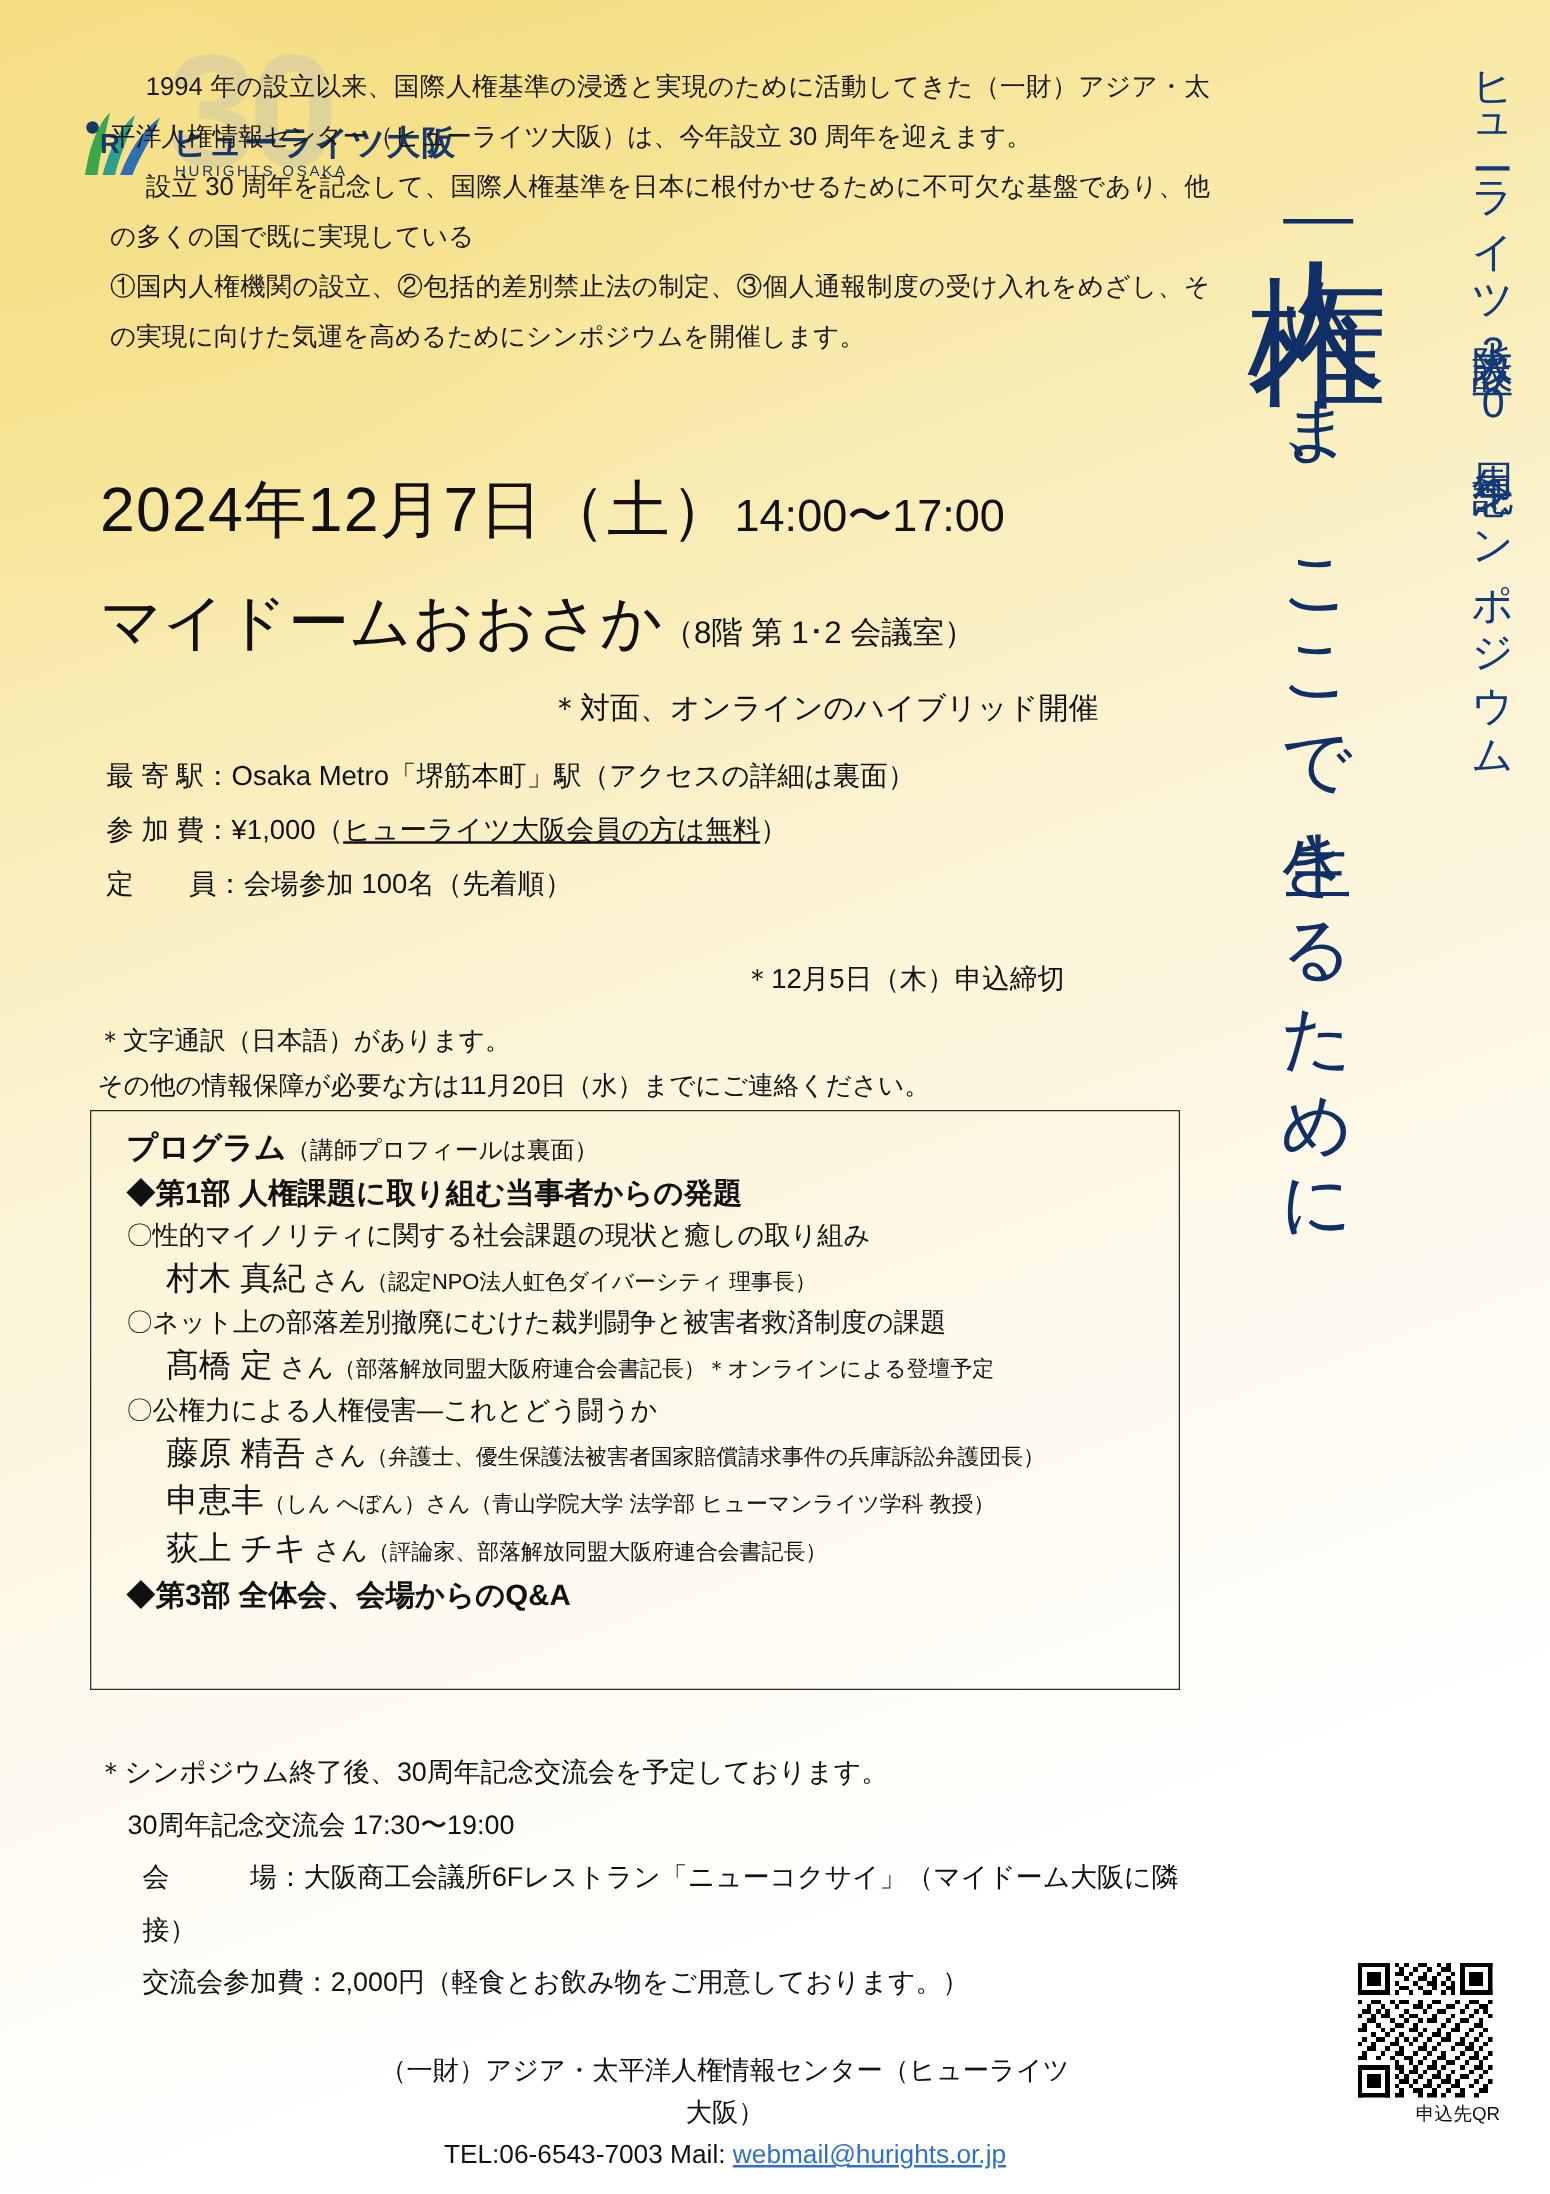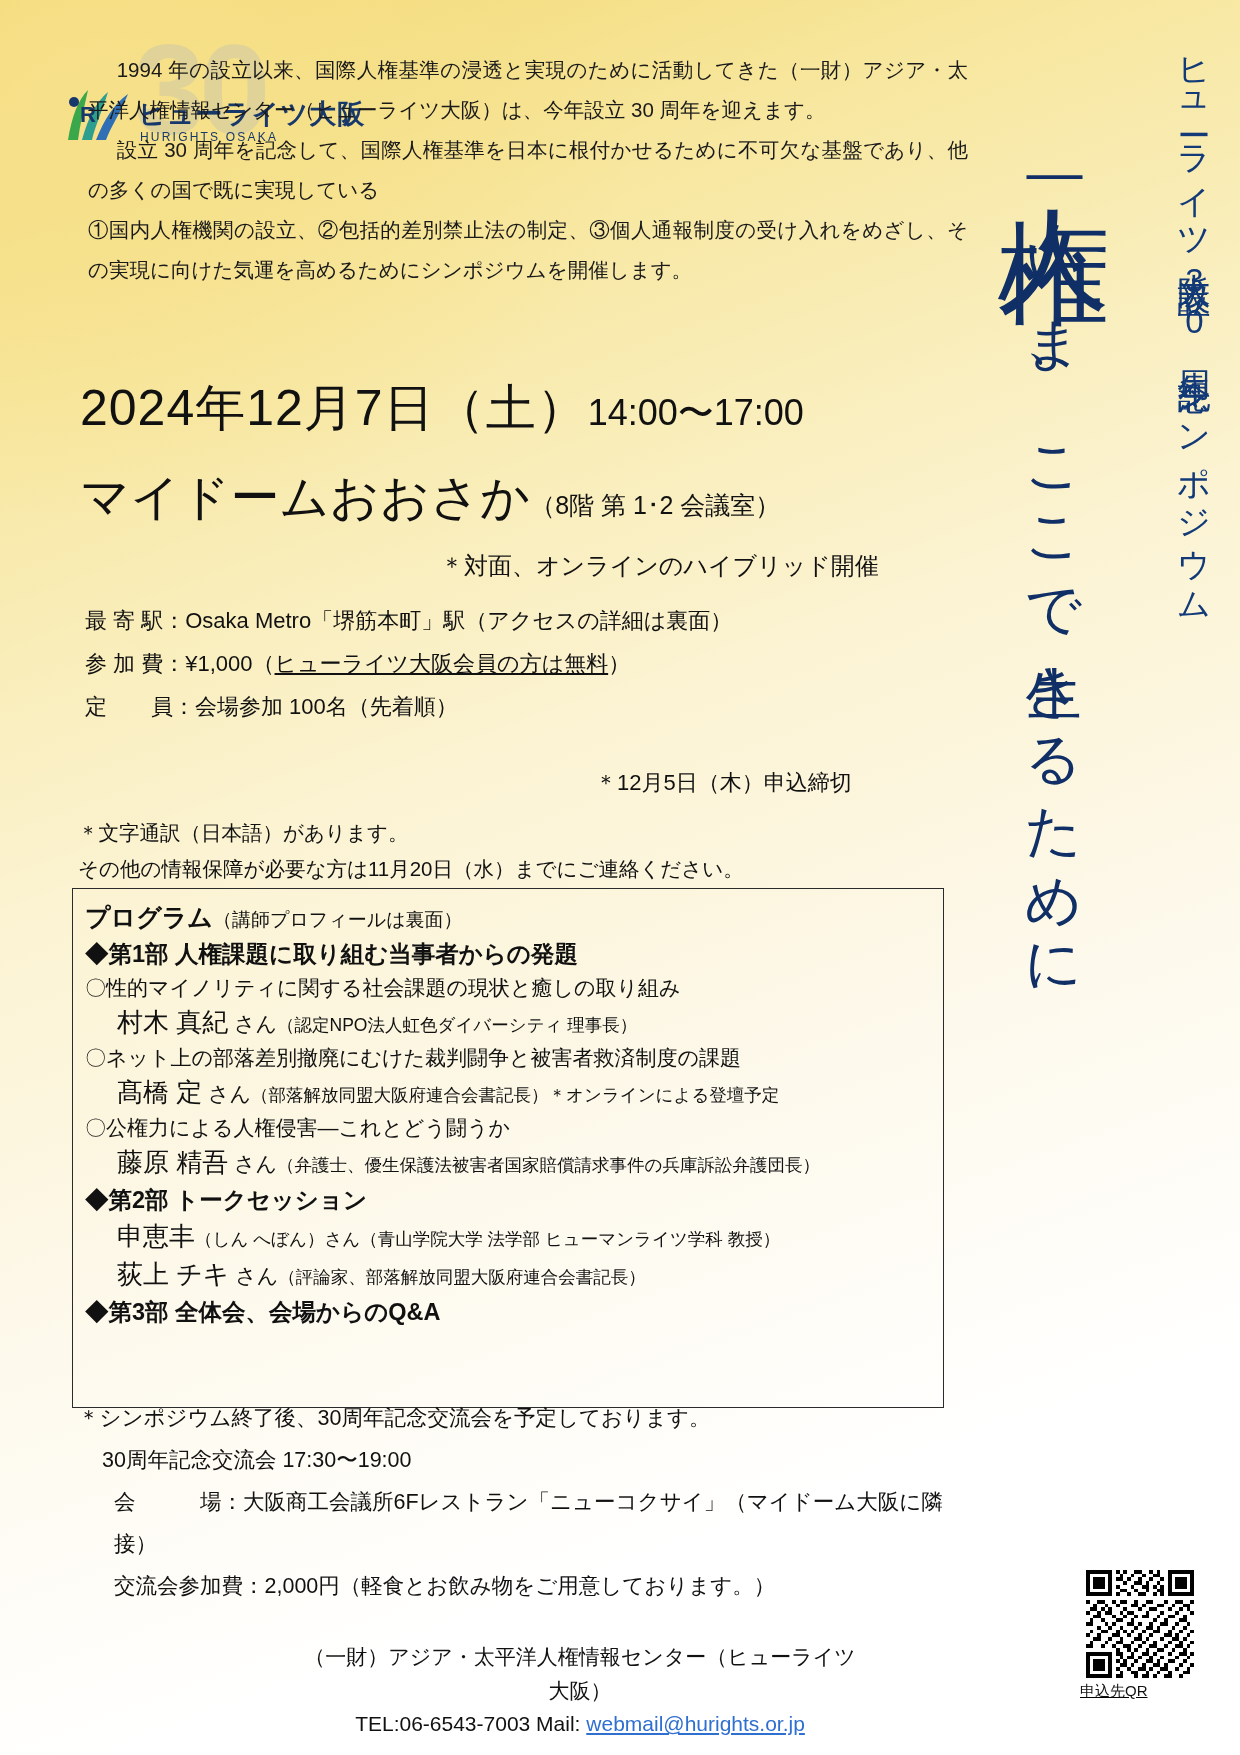--- a/index.html
+++ b/index.html
@@ -150,24 +150,24 @@
     line-height: 1.75;
     color: #111;
   }
 
   
   .program {
     position: absolute;
     left: 72px;
     top: 888px;
     width: 872px;
-    height: 520px;
+    height: 464px;
     border: 1.6px solid #2b2b2b;
     box-sizing: border-box;
-    padding: 12px 16px 10px 12px;
+    padding: 12px 16px 10px 28px;
     color: #111;
   }
   .program .ttl {
     font-size: 25px;
     font-weight: bold;
     margin-bottom: 2px;
   }
   .program .ttl small { font-size: 19px; font-weight: normal; }
   .program .part {
     font-size: 23.5px;
@@ -240,22 +240,21 @@
     font-size: 56px;
     letter-spacing: 6px;
   }
 
   
   .qr-wrap {
     position: absolute;
     left: 1080px;
     top: 1570px;
     width: 120px;
-    text-align: left;
-    text-decoration: underline;
+    text-align: right;
   }
   .qr {
     width: 108px;
     height: 108px;
     margin: 0 auto;
     background-color: #fff;
   }
   .qr-label {
     font-size: 15px;
     color: #111;
@@ -332,21 +331,20 @@
     <div class="topic">〇ネット上の部落差別撤廃にむけた裁判闘争と被害者救済制度の課題</div>
     <div class="speaker">
       <span>髙橋 定</span><span class="mid"> さん</span><small>（部落解放同盟大阪府連合会書記長）＊オンラインによる登壇予定</small>
     </div>
 
     <div class="topic">〇公権力による人権侵害―これとどう闘うか</div>
     <div class="speaker">
       <span>藤原 精吾</span><span class="mid"> さん</span><small>（弁護士、優生保護法被害者国家賠償請求事件の兵庫訴訟弁護団長）</small>
     </div>
 
-    <div class="part">◆第2部  トークセッション</div>
     <div class="speaker">
       <span>申恵丰</span><small>（しん へぼん）さん</small><small>（青山学院大学 法学部 ヒューマンライツ学科 教授）</small>
     </div>
     <div class="speaker">
       <span>荻上 チキ</span><span class="mid"> さん</span><small>（評論家、部落解放同盟大阪府連合会書記長）</small>
     </div>
 
     <div class="part">◆第3部  全体会、会場からのQ&amp;A</div>
   </div>
 

